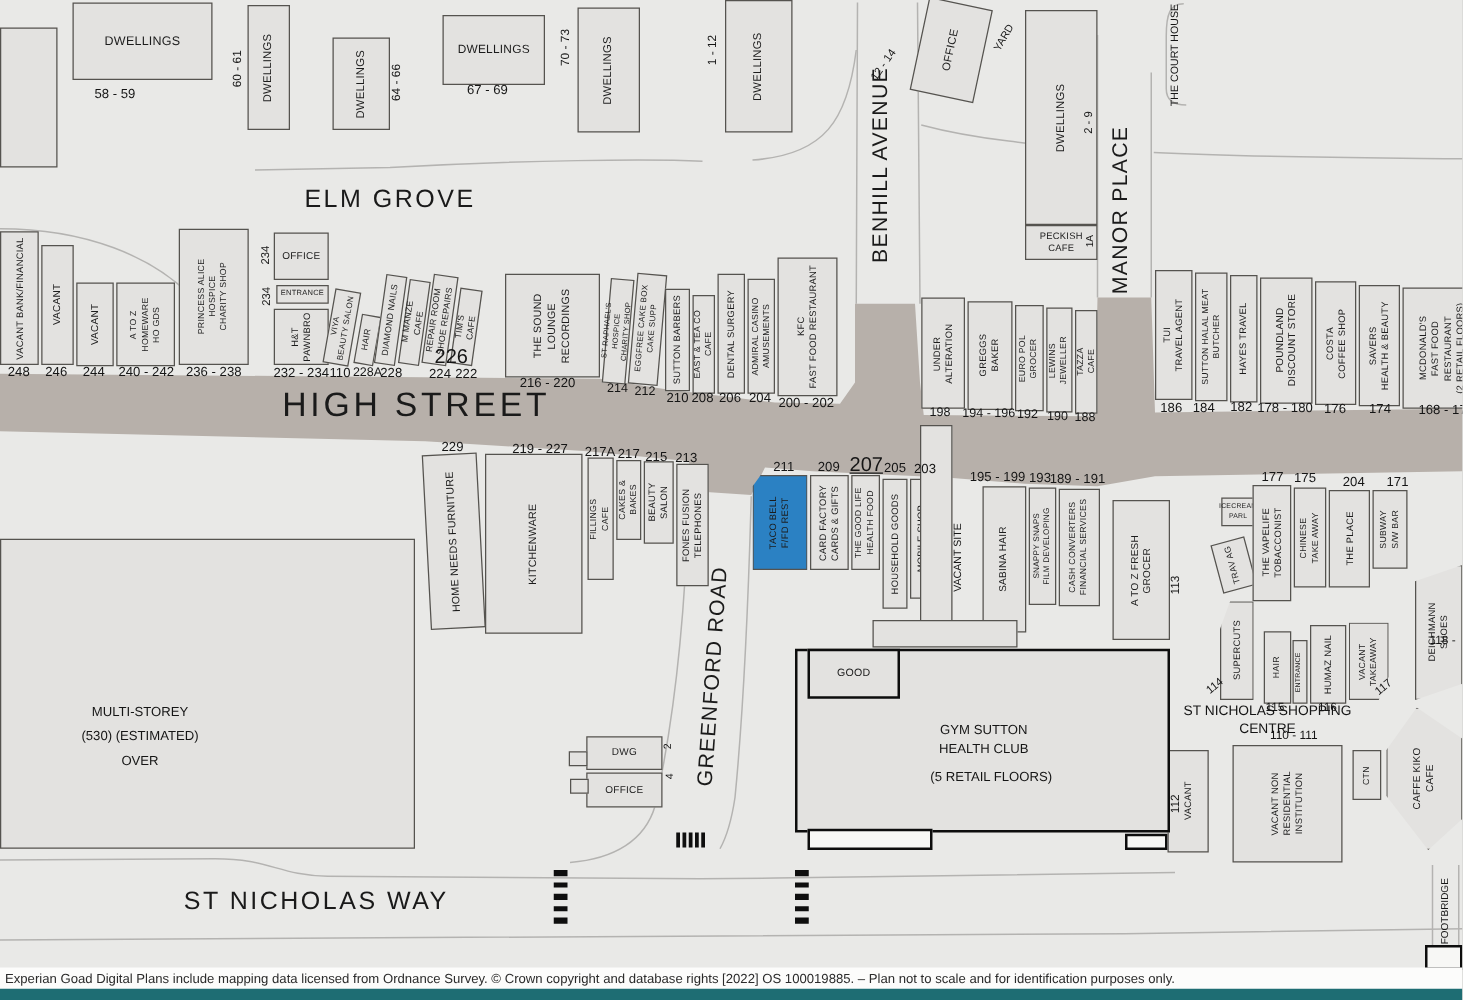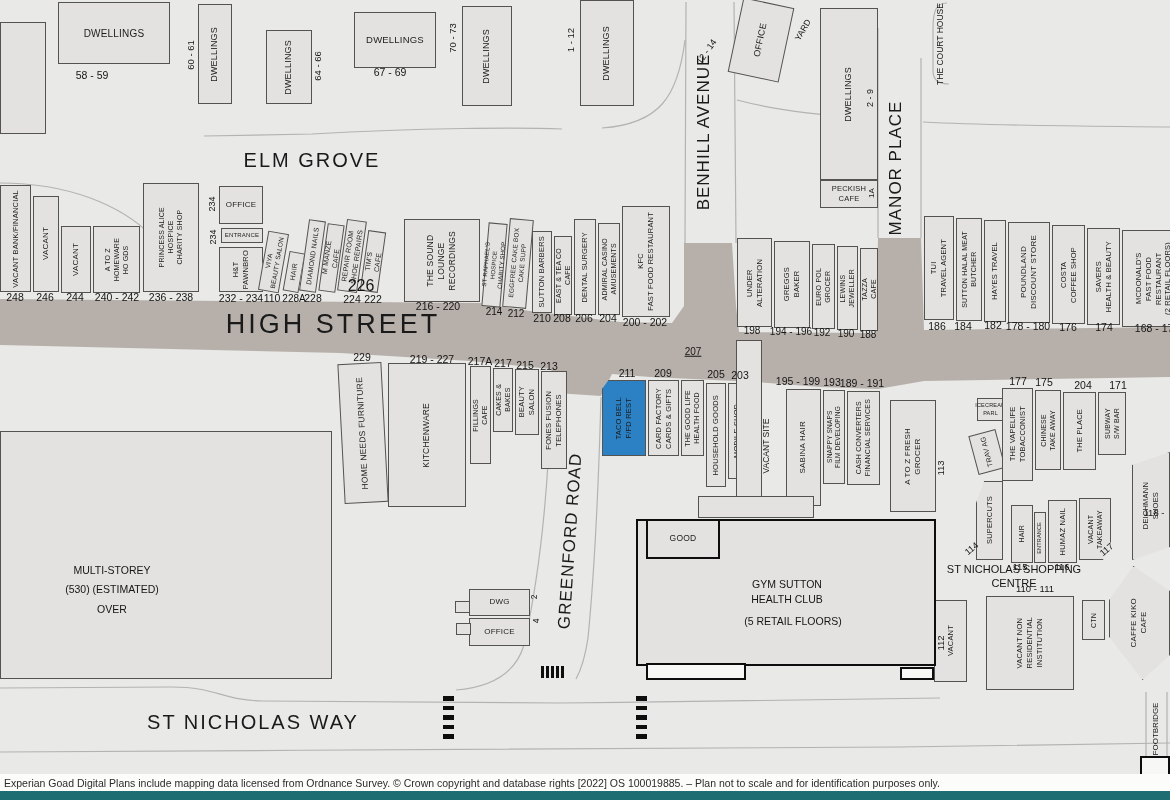--- a/index.html
+++ b/index.html
@@ -286,21 +286,21 @@
     <span class="num" style="left: 627px; top: 374px; font-size: 10.5px; transform: translate(-50%, -50%);">211</span>
     <div class="building v" style="left: 648px; top: 380px; width: 31px; height: 76px;">
       <span class="blabel" style="font-size: 7.5px;">CARD FACTORY
 CARDS &amp; GIFTS</span>
     </div>
     <span class="num" style="left: 663px; top: 374px; font-size: 10.5px; transform: translate(-50%, -50%);">209</span>
     <div class="building v" style="left: 681px; top: 380px; width: 23px; height: 76px;">
       <span class="blabel" style="font-size: 7px;">THE GOOD LIFE
 HEALTH FOOD</span>
     </div>
-    <span class="num" style="left: 693px; top: 352px; font-size: 10px; transform: translate(-50%, -50%); text-decoration: underline;">207</span>
+    <span class="num" style="left: 693px; top: 373px; font-size: 16px; transform: translate(-50%, -50%); text-decoration: underline;">207</span>
     <div class="building v" style="left: 706px; top: 383px; width: 20px; height: 104px;">
       <span class="blabel" style="font-size: 7.5px;">HOUSEHOLD GOODS</span>
     </div>
     <span class="num" style="left: 716px; top: 375px; font-size: 10.5px; transform: translate(-50%, -50%);">205</span>
     <div class="building v" style="left: 728px; top: 383px; width: 27px; height: 96px;">
       <span class="blabel" style="font-size: 7.5px;">MOBILE SHOP
 TELEPHONES</span>
     </div>
     <span class="num" style="left: 740px; top: 376px; font-size: 10.5px; transform: translate(-50%, -50%);">203</span>
     <div class="building" style="left: 736px; top: 340px; width: 26px; height: 160px;"></div>

